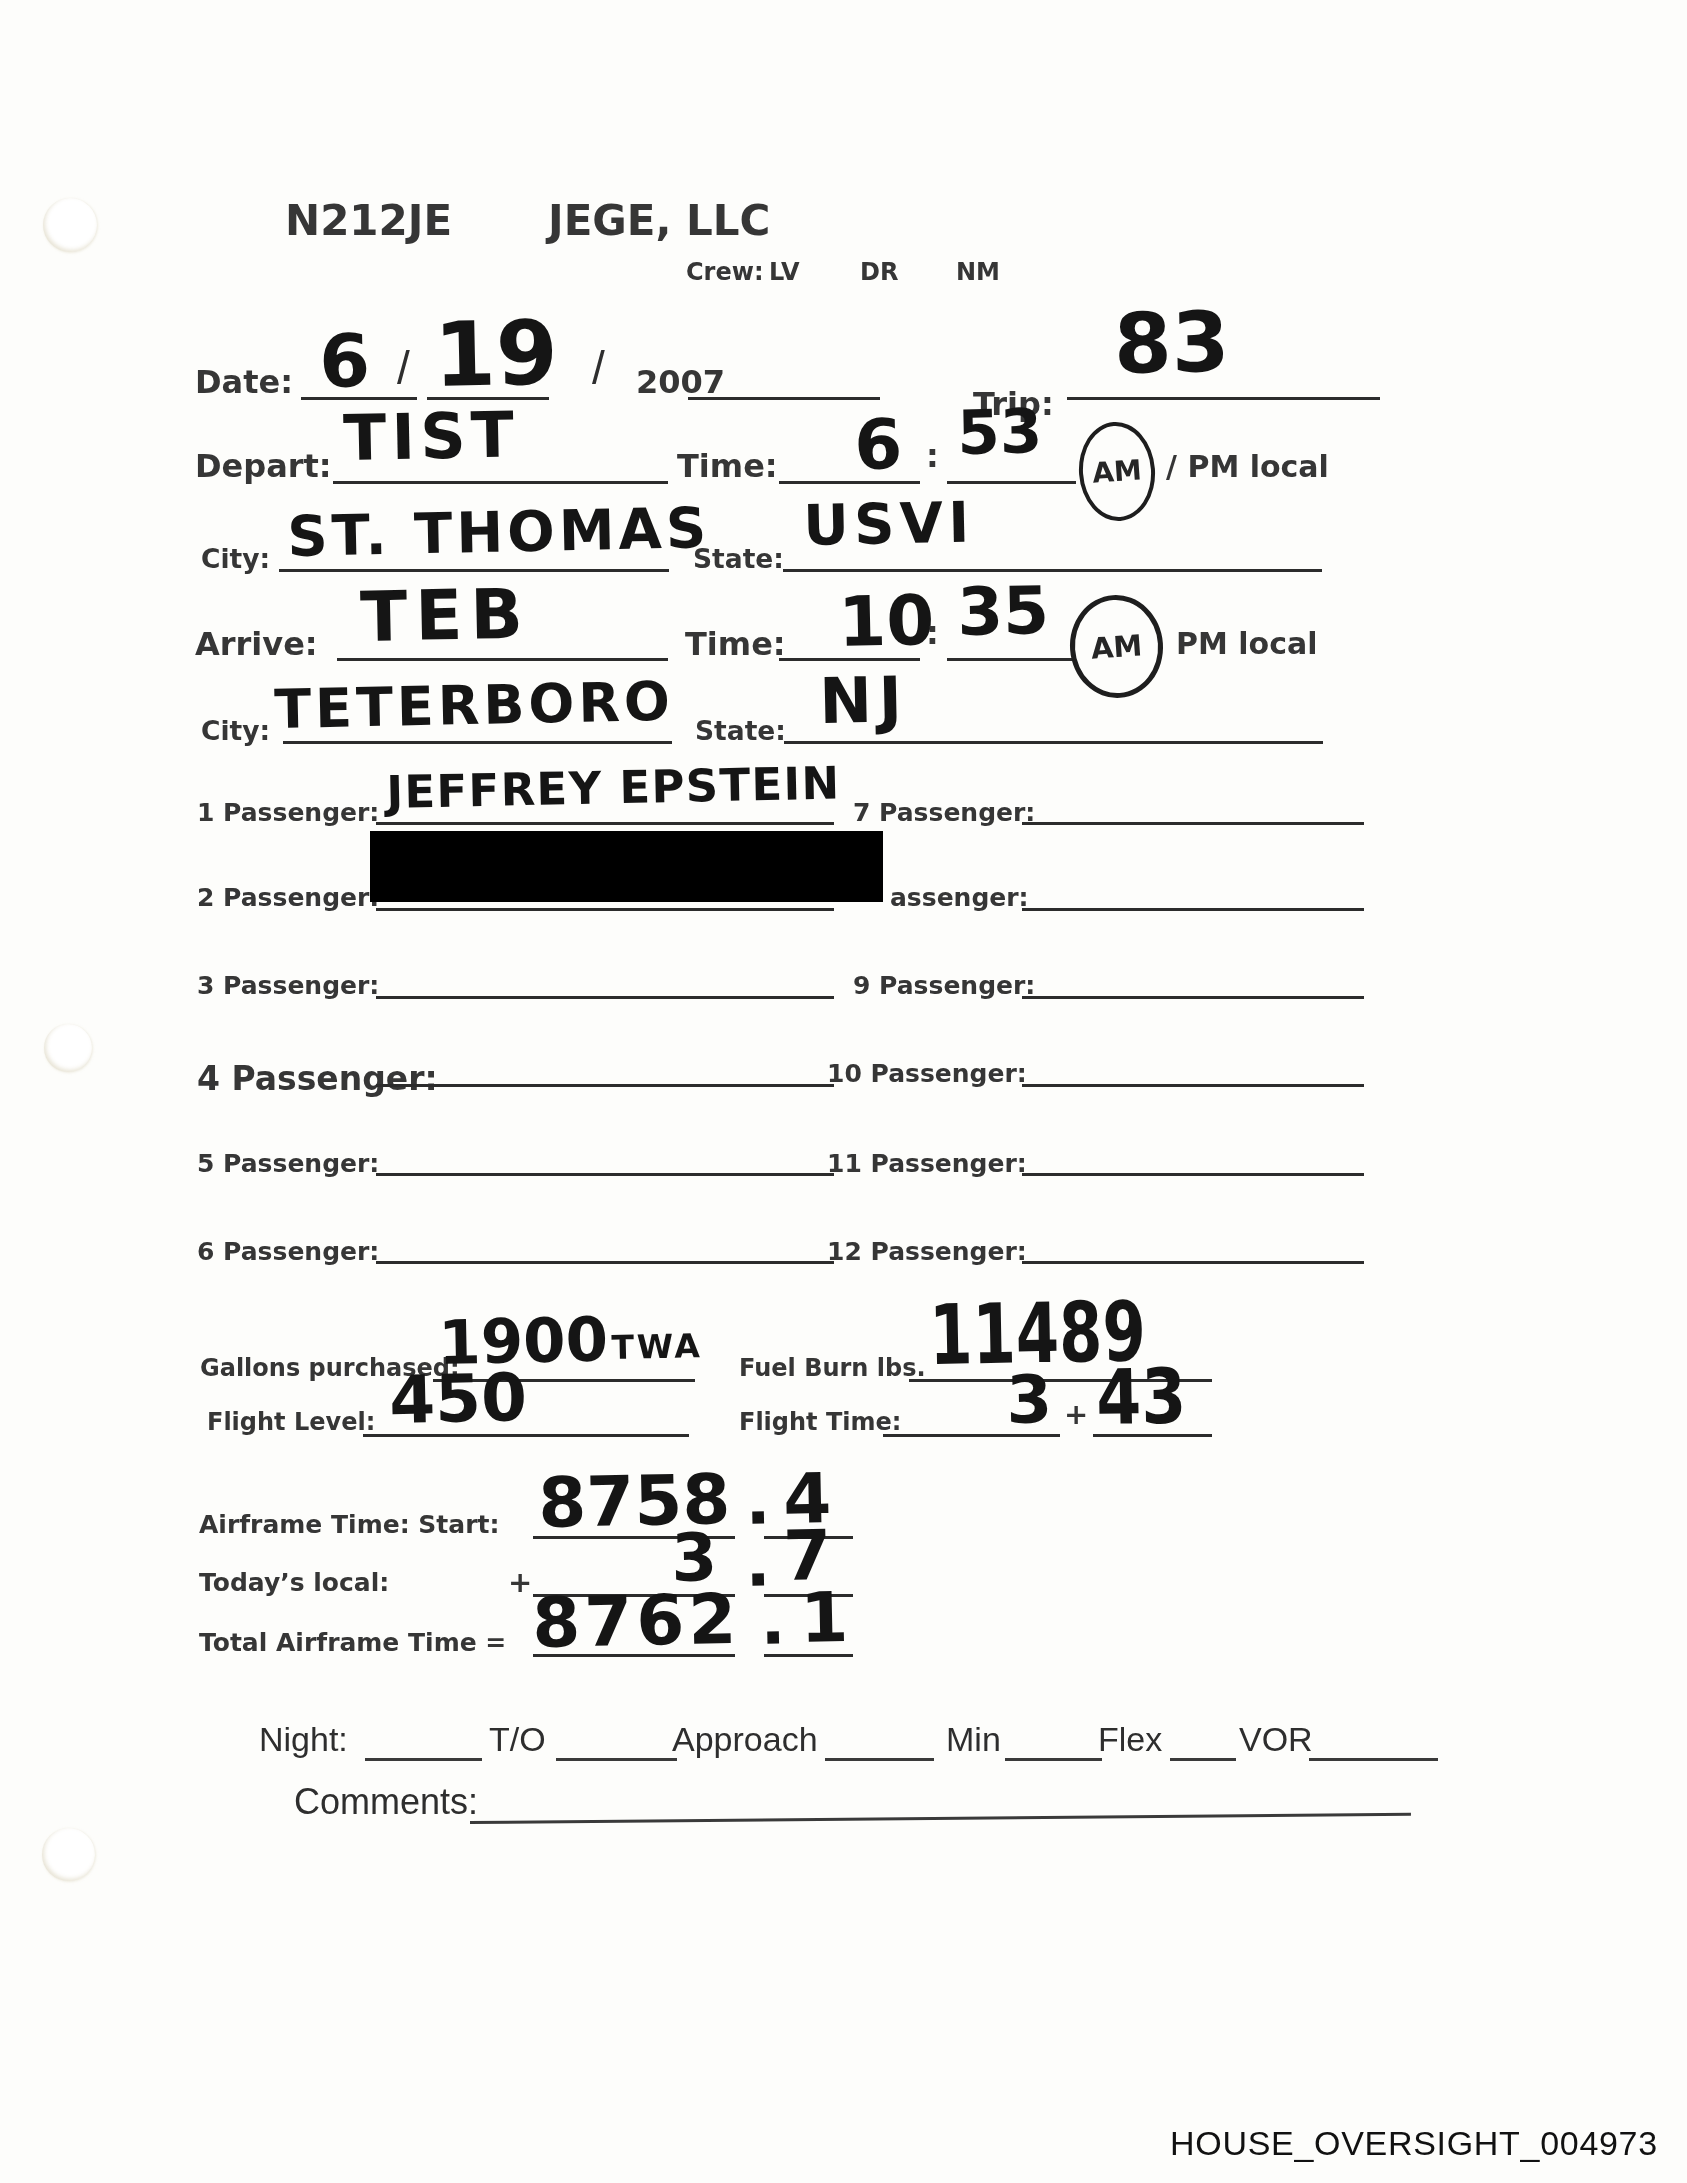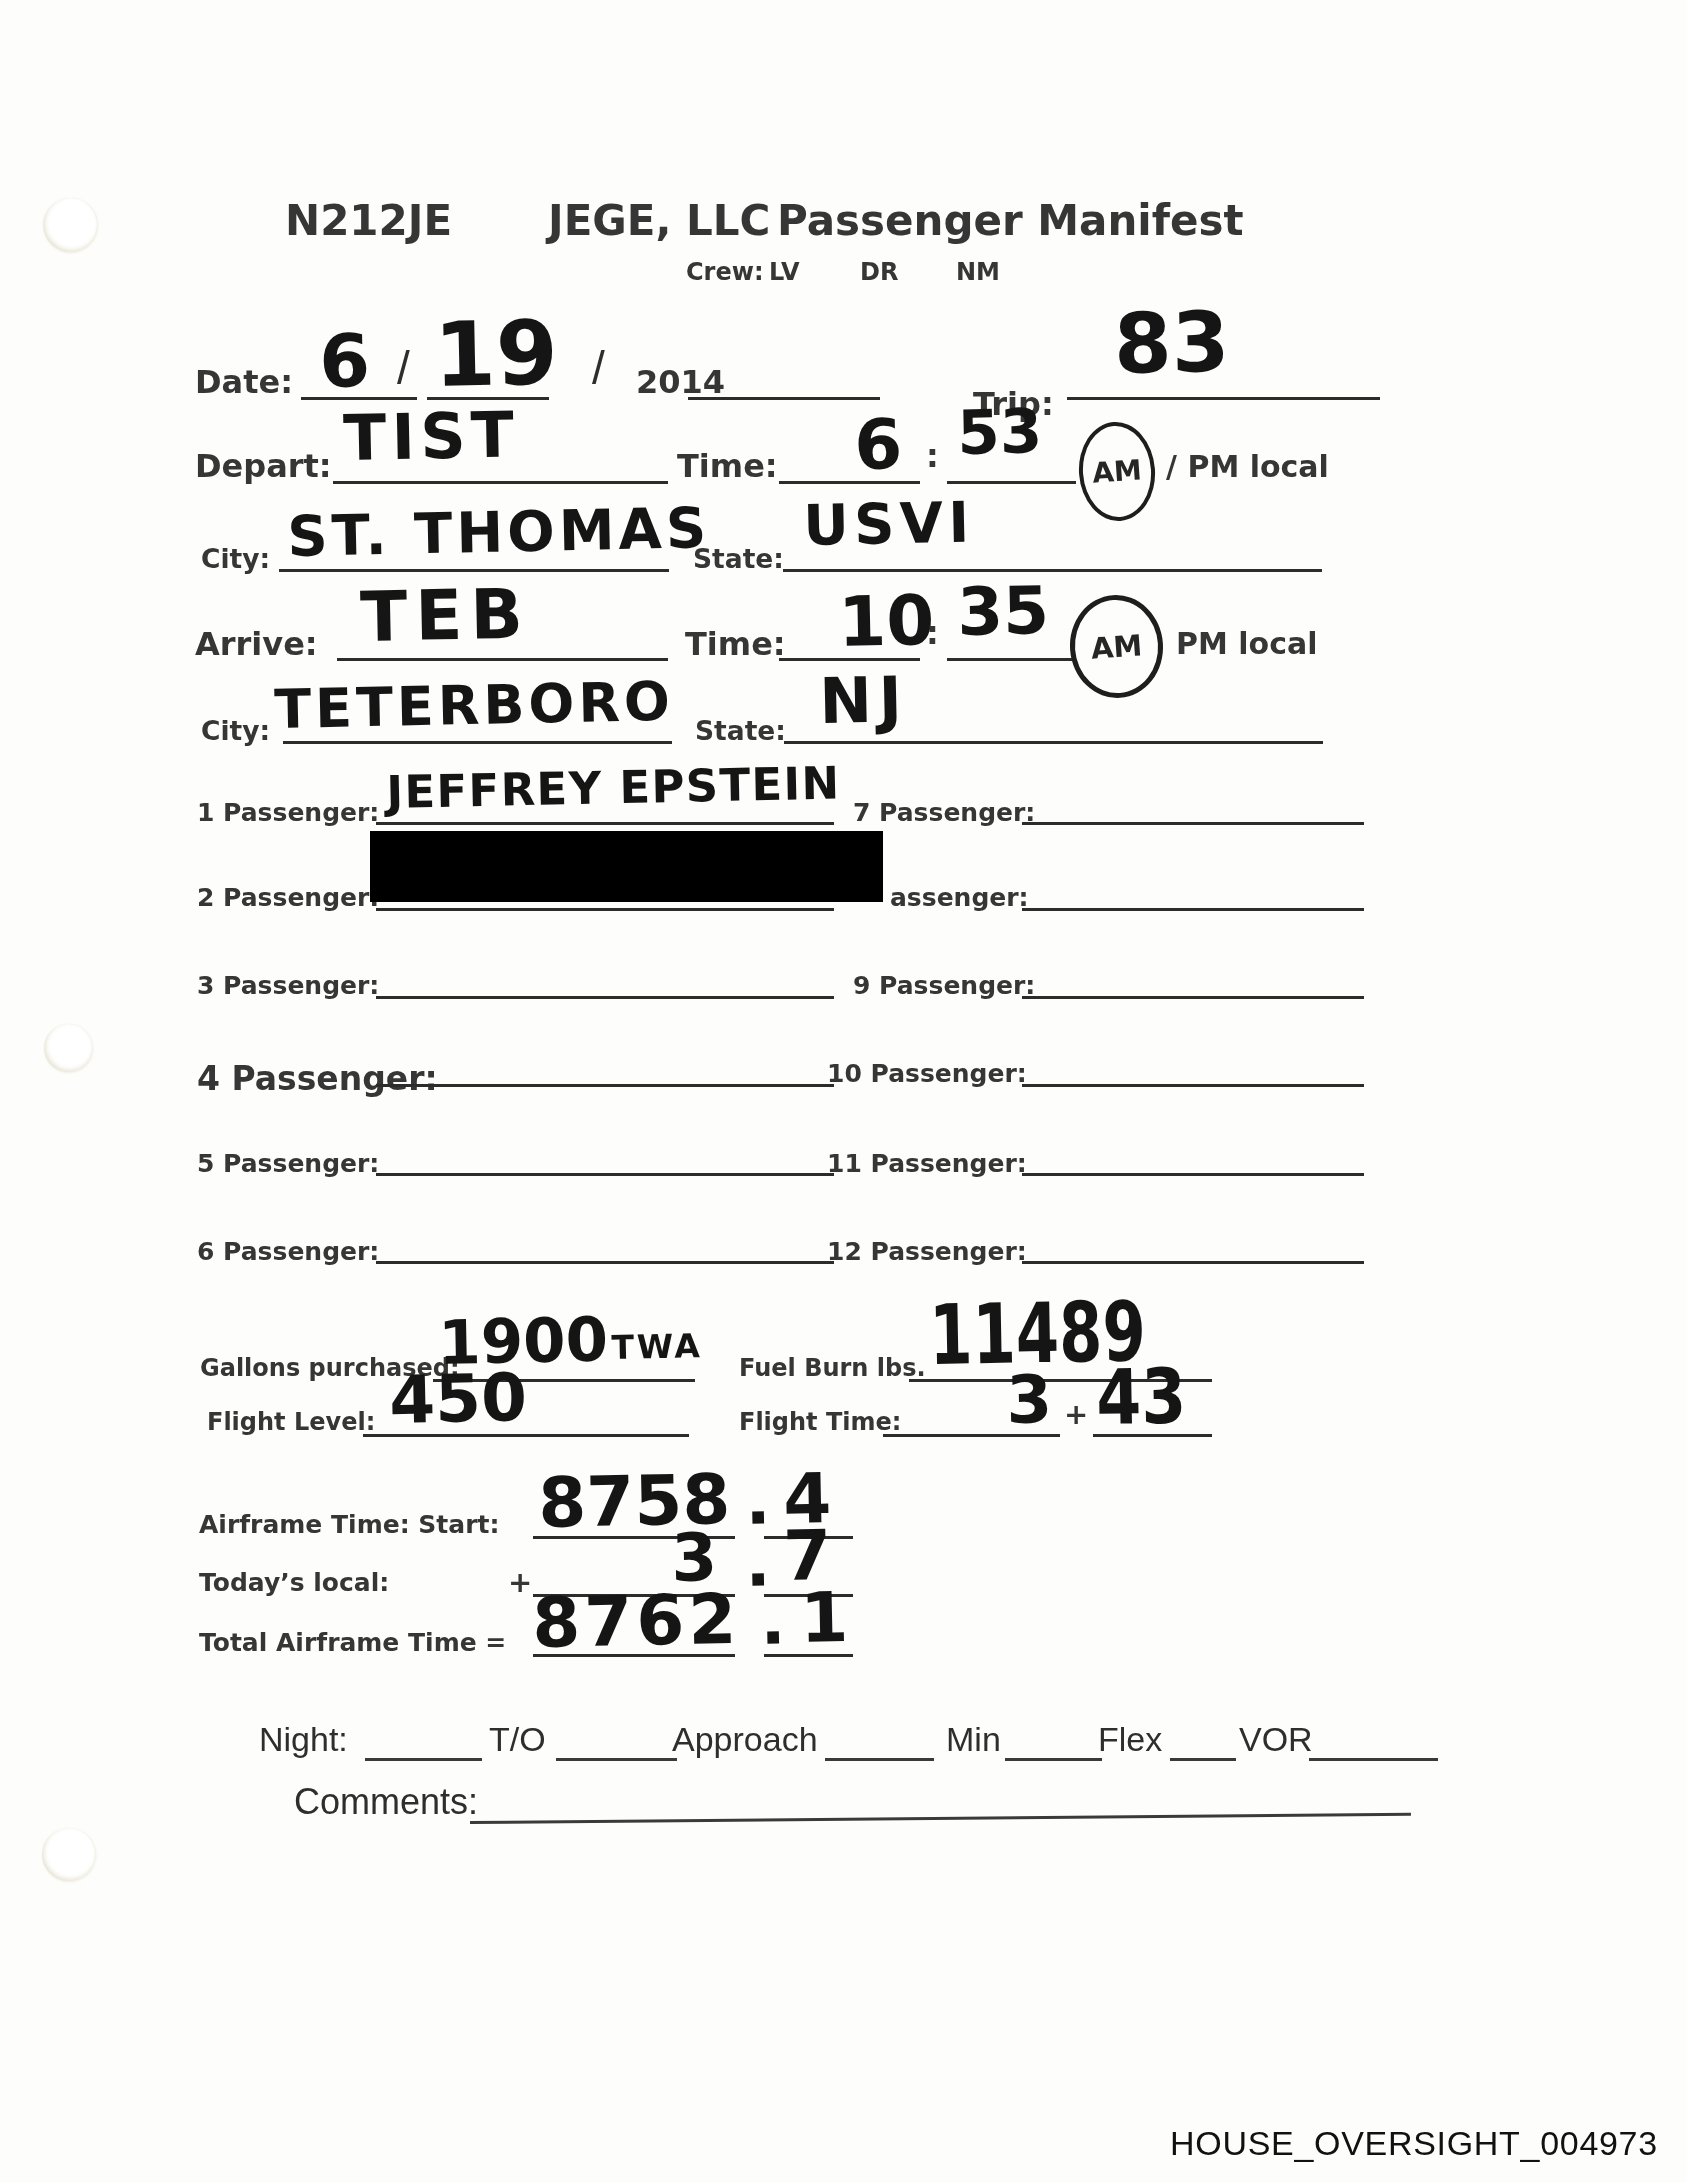--- a/index.html
+++ b/index.html
@@ -41,32 +41,31 @@
 <body>
 
 <div class="page">
 
   <div class="hole" style="left:43px; top:198px; width:54px; height:54px;"></div>
   <div class="hole" style="left:44px; top:1024px; width:48px; height:48px;"></div>
   <div class="hole" style="left:42px; top:1828px; width:53px; height:53px;"></div>
 
   <div class="lbl" style="left:285px; top:196px; font-size:42px;">N212JE</div>
   <div class="lbl" style="left:500px; top:196px; font-size:42px;margin-left:48px;">JEGE, LLC</div>
-  <div class="lbl" style="left:777px; top:196px; font-size:42px;">Passenger Manifest</div>
   <div class="lbl" style="left:686px; top:258px; font-size:24px;">Crew:</div>
   <div class="lbl" style="left:769px; top:258px; font-size:24px;">LV</div>
   <div class="lbl" style="left:860px; top:258px; font-size:24px;">DR</div>
   <div class="lbl" style="left:956px; top:258px; font-size:24px;">NM</div>
 
   <div class="lbl" style="left:195px; top:363px; font-size:32px;">Date:</div>
   <div class="hw" style="left:320px; top:319px; font-size:73px;">6</div>
   <div class="lt" style="left:397px; top:341px; font-size:46px;">/</div>
   <div class="hw" style="left:435px; top:303px; font-size:89px;">19</div>
   <div class="lt" style="left:592px; top:341px; font-size:46px;">/</div>
-  <div class="lbl" style="left:636px; top:363px; font-size:32px;">2014</div>
+  <div class="lbl" style="left:636px; top:363px; font-size:32px;">2007</div>
   <div class="ln" style="left:301px; top:397px; width:116px;"></div>
   <div class="ln" style="left:427px; top:397px; width:122px;"></div>
   <div class="ln" style="left:688px; top:397px; width:192px;"></div>
   <div class="lbl" style="left:973px; top:363px; font-size:32px;margin-top:22px;">Trip:</div>
   <div class="hw" style="left:1115px; top:296px; font-size:83px;">83</div>
   <div class="ln" style="left:1067px; top:397px; width:313px;"></div>
 
   <div class="lbl" style="left:195px; top:447px; font-size:32px;">Depart:</div>
   <div class="hw" style="left:344px; top:402px; font-size:63px; letter-spacing:5.3px;">TIST</div>
   <div class="ln" style="left:333px; top:481px; width:335px;"></div>

